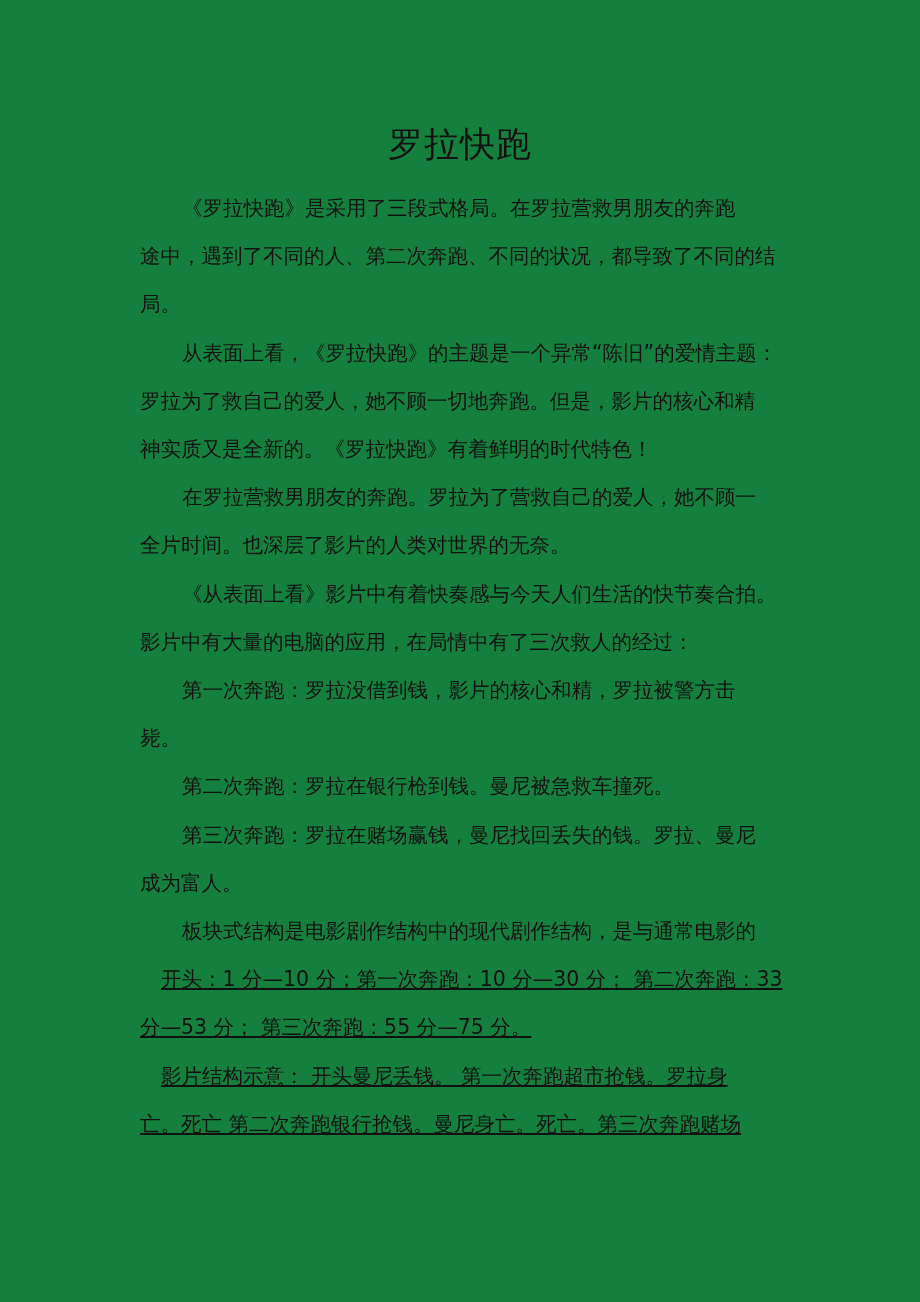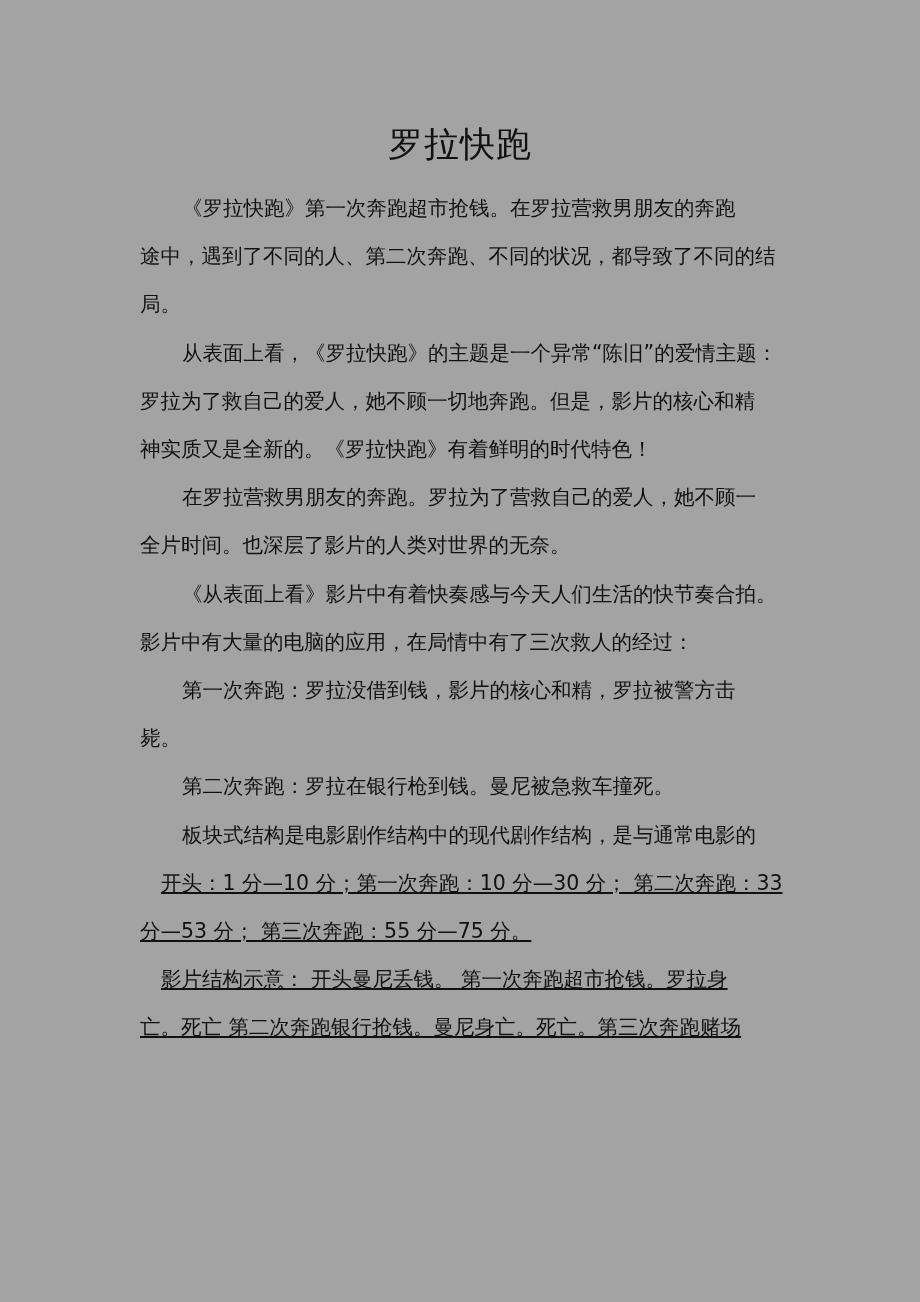--- a/index.html
+++ b/index.html
@@ -1,36 +1,36 @@
 <!DOCTYPE html>
 <html><head>
 <meta charset="utf-8">
 <style>
   html, body { margin: 0; padding: 0; background: #ffffff; }
   body { width: 920px; height: 1302px; position: relative; overflow: hidden;
          font-family: "DejaVu Sans", "Liberation Sans", sans-serif; color: #111111; }
-  .page { position: absolute; left: 0; top: 0; width: 920px; height: 1302px; background: #a3a3a3; }
+  .page { position: absolute; left: 0; top: 0; width: 920px; height: 1302px; background: #15803d; }
   .title { position: absolute; left: 0; width: 920px; top: 118px; text-align: center;
            font-size: 35px; line-height: 52px; letter-spacing: 1px; font-weight: normal; margin: 0; }
   .body { position: absolute; left: 140px; top: 184px; width: 645px; }
   .para { margin: 0; font-size: 20.5px; line-height: 48.2px; text-align: justify;
           text-align-last: left; word-break: break-all; }
   .para.indent2 { text-indent: 42px; }
   .para.indent1 { text-indent: 21px; text-decoration: underline; }
   .line { display: block; white-space: nowrap; }
 </style>
 </head>
 <body>
 
 <div class="page">
   <h1 class="title">罗拉快跑</h1>
 
   <div class="body">
     <p class="para indent2">
-      <span class="line">《罗拉快跑》第一次奔跑超市抢钱。在罗拉营救男朋友的奔跑</span>
+      <span class="line">《罗拉快跑》是采用了三段式格局。在罗拉营救男朋友的奔跑</span>
       <span class="line" style="text-indent:0">途中，遇到了不同的人、第二次奔跑、不同的状况，都导致了不同的结</span>
       <span class="line" style="text-indent:0">局。</span>
     </p>
     <p class="para indent2">
       <span class="line">从表面上看，《罗拉快跑》的主题是一个异常“陈旧”的爱情主题：</span>
       <span class="line" style="text-indent:0">罗拉为了救自己的爱人，她不顾一切地奔跑。但是，影片的核心和精</span>
       <span class="line" style="text-indent:0">神实质又是全新的。《罗拉快跑》有着鲜明的时代特色！</span>
     </p>
     <p class="para indent2">
       <span class="line">在罗拉营救男朋友的奔跑。罗拉为了营救自己的爱人，她不顾一</span>
@@ -41,20 +41,24 @@
       <span class="line" style="text-indent:0">影片中有大量的电脑的应用，在局情中有了三次救人的经过：</span>
     </p>
     <p class="para indent2">
       <span class="line">第一次奔跑：罗拉没借到钱，影片的核心和精，罗拉被警方击</span>
       <span class="line" style="text-indent:0">毙。</span>
     </p>
     <p class="para indent2">
       <span class="line">第二次奔跑：罗拉在银行枪到钱。曼尼被急救车撞死。</span>
     </p>
     <p class="para indent2">
+      <span class="line">第三次奔跑：罗拉在赌场赢钱，曼尼找回丢失的钱。罗拉、曼尼</span>
+      <span class="line" style="text-indent:0">成为富人。</span>
+    </p>
+    <p class="para indent2">
       <span class="line">板块式结构是电影剧作结构中的现代剧作结构，是与通常电影的</span>
     </p>
     <p class="para indent1">
       <span class="line">开头：1 分—10 分；第一次奔跑：10 分—30 分； 第二次奔跑：33</span>
       <span class="line" style="text-indent:0">分—53 分；   第三次奔跑：55 分—75 分。</span>
     </p>
     <p class="para indent1">
       <span class="line">影片结构示意：   开头曼尼丢钱。   第一次奔跑超市抢钱。罗拉身</span>
       <span class="line" style="text-indent:0">亡。死亡  第二次奔跑银行抢钱。曼尼身亡。死亡。第三次奔跑赌场</span>
     </p>

